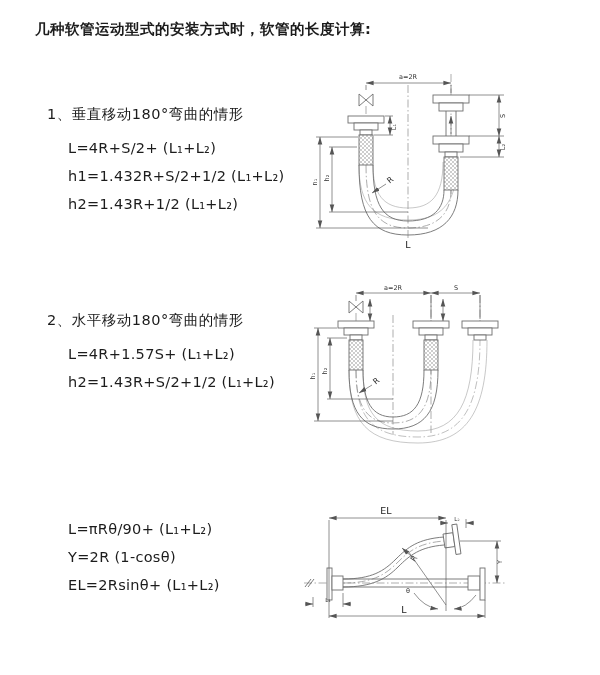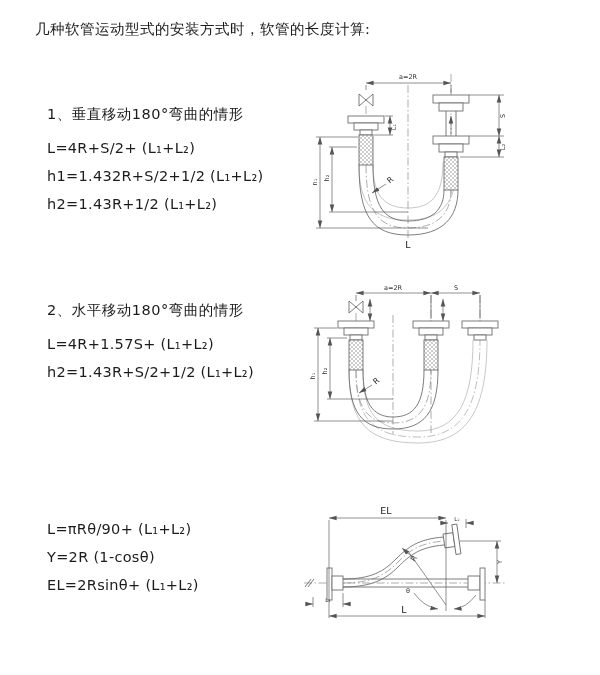--- a/index.html
+++ b/index.html
@@ -4,25 +4,25 @@
 <style>
   html,body { margin:0; padding:0; background:#e9e9e9; }
   .page {
     position:relative; width:600px; height:675px; margin:0 auto;
     background:#ffffff; overflow:hidden;
     font-family:"DejaVu Sans","Liberation Sans",sans-serif;
     color:#1c1c1c;
   }
   .title {
     position:absolute; left:35px; top:20px;
-    font-size:14.5px; font-weight:normal; letter-spacing:0.5px;
+    font-size:14.5px; font-weight:bold; letter-spacing:0.5px;
   }
   .sec { position:absolute; left:47px; }
   .sec-head { font-size:14.5px; font-weight:normal; letter-spacing:0.5px; height:30px; line-height:20px; }
-  .formula { font-size:14.5px; height:28px; line-height:28px; letter-spacing:0.3px; }
+  .formula { font-size:14.5px; margin-left:21px; height:28px; line-height:28px; letter-spacing:0.3px; }
   .diag { position:absolute; }
   
   .g  { stroke:#6e6e6e; fill:none; stroke-width:0.9; }
   .gf { stroke:#6e6e6e; fill:#ffffff; stroke-width:0.9; }
   .hz { stroke:#6e6e6e; fill:url(#braid); stroke-width:0.9; }
   .d  { stroke:#555555; fill:none; stroke-width:0.65; }
   .c  { stroke:#8a8a8a; fill:none; stroke-width:0.7; stroke-dasharray:8 2.5 1.5 2.5; }
   .t  { stroke:#9a9a9a; fill:none; stroke-width:0.55; }
   .lbl { fill:#333333; font-size:6.5px; font-family:"DejaVu Sans","Liberation Sans",sans-serif; }
   .lbl-big { fill:#222222; font-size:9.5px; font-family:"DejaVu Sans","Liberation Sans",sans-serif; }
@@ -46,21 +46,21 @@
 
   <div class="title">几种软管运动型式的安装方式时，软管的长度计算:</div>
 
   <div class="sec" style="top:104px">
     <div class="sec-head">1、垂直移动180°弯曲的情形</div>
     <div class="formula">L=4R+S/2+ (L₁+L₂)</div>
     <div class="formula">h1=1.432R+S/2+1/2 (L₁+L₂)</div>
     <div class="formula">h2=1.43R+1/2 (L₁+L₂)</div>
   </div>
 
-  <div class="sec" style="top:300px">
+  <div class="sec" style="top:310px">
     <div class="sec-head">2、水平移动180°弯曲的情形</div>
     <div class="formula">L=4R+1.57S+ (L₁+L₂)</div>
     <div class="formula">h2=1.43R+S/2+1/2 (L₁+L₂)</div>
   </div>
 
   <div class="sec" style="top:515px">
     <div class="formula">L=πRθ/90+ (L₁+L₂)</div>
     <div class="formula">Y=2R (1-cosθ)</div>
     <div class="formula">EL=2Rsinθ+ (L₁+L₂)</div>
   </div>

